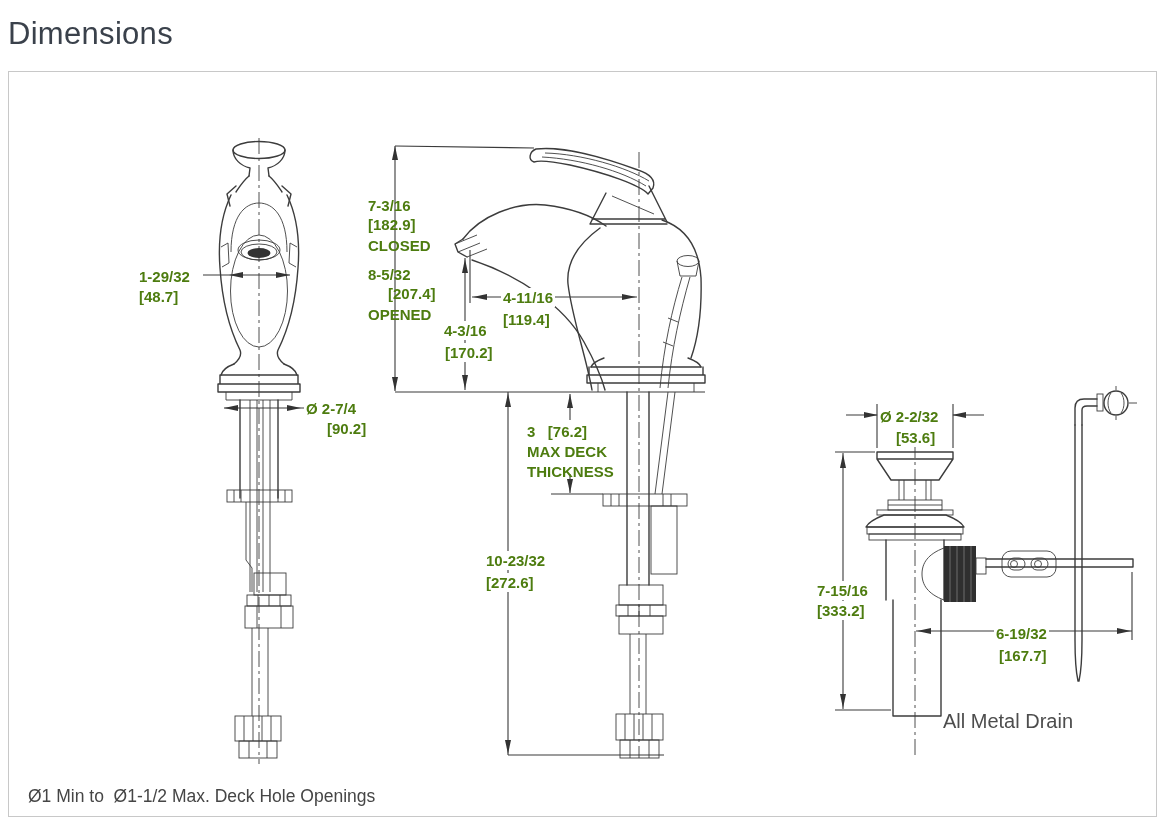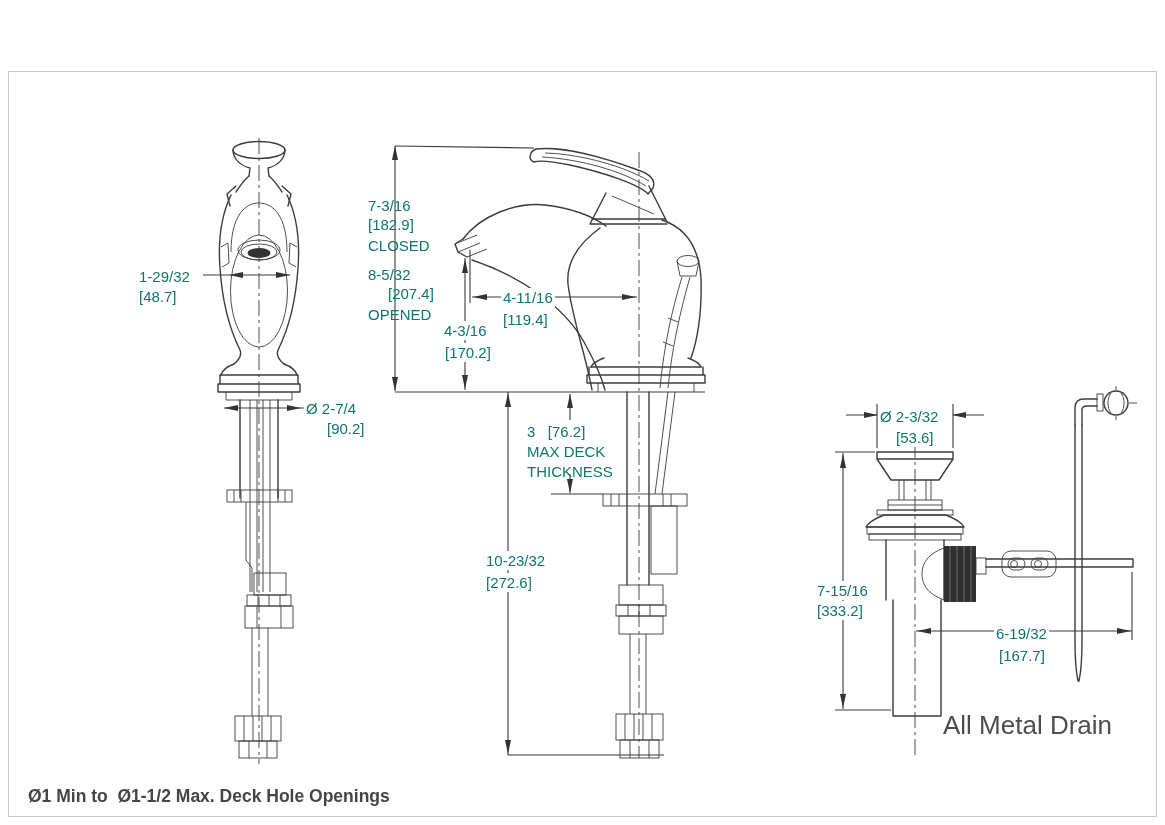--- a/index.html
+++ b/index.html
@@ -8,30 +8,31 @@
   .title{position:absolute;left:8px;top:16px;font-size:31px;font-weight:300;
          color:#3a414b;letter-spacing:.3px;}
   .frame{position:absolute;left:8px;top:71px;width:1147px;height:744px;
          border:1px solid #c8c8c8;background:#fff;}
   svg.draw{position:absolute;left:0;top:0;}
   .p{stroke:#3c3c3c;stroke-width:1.4;fill:none;stroke-linecap:round;stroke-linejoin:round;}
   .t{stroke:#3c3c3c;stroke-width:.9;fill:none;}
   .d{stroke:#3a3a3a;stroke-width:1.1;fill:none;}
   .c{stroke:#3a3a3a;stroke-width:.9;fill:none;stroke-dasharray:16 4 3 4;}
   .ar{fill:#333;stroke:none;}
-  .lbl{position:absolute;font-size:15px;line-height:19px;color:#0f766e;white-space:pre;}
+  .lbl{position:absolute;font-size:15px;line-height:19px;color:#4d7c0f;white-space:pre;font-weight:bold;}
   .lbl.bg{background:#fff;padding:0 2px;}
-  .caption{position:absolute;font-size:26px;color:#4d4d4d;white-space:pre;}
-  .footnote{position:absolute;font-size:17.5px;color:#454545;white-space:pre;font-weight:bold;}
+  .caption{position:absolute;font-size:20px;color:#4d4d4d;white-space:pre;}
+  .footnote{position:absolute;font-size:17.5px;color:#454545;white-space:pre;}
 </style>
 </head>
 <body>
 
 <div id="stage">
 
+  <div class="title">Dimensions</div>
   <div class="frame"></div>
 
   <svg class="draw" width="1165" height="825" viewBox="0 0 1165 825">
 
     <g>
       <path class="c" d="M259,138 L259,764"></path>
 
       <ellipse class="p" cx="259" cy="150" rx="26" ry="8.5"></ellipse>
       <path class="p" d="M233,150 C233,159 241,166 250,168 L249,176 M285,150 C285,159 277,166 268,168 L269,176"></path>
       <path class="p" d="M249,176 C243,181 240,186 236,192 M269,176 C275,181 278,186 282,192"></path>
@@ -204,21 +205,21 @@
   <div class="lbl bg" style="left:442px;top:321px">4-3/16</div>
   <div class="lbl bg" style="left:443px;top:343px">[170.2]</div>
 
   <div class="lbl" style="left:527px;top:422px">3   [76.2]</div>
   <div class="lbl" style="left:527px;top:442px">MAX DECK</div>
   <div class="lbl" style="left:527px;top:462px">THICKNESS</div>
 
   <div class="lbl bg" style="left:484px;top:551px">10-23/32</div>
   <div class="lbl bg" style="left:484px;top:573px">[272.6]</div>
 
-  <div class="lbl bg" style="left:878px;top:407px">Ø 2-3/32</div>
+  <div class="lbl bg" style="left:878px;top:407px">Ø 2-2/32</div>
   <div class="lbl bg" style="left:894px;top:428px">[53.6]</div>
   <div class="lbl bg" style="left:815px;top:581px">7-15/16</div>
   <div class="lbl bg" style="left:815px;top:601px">[333.2]</div>
   <div class="lbl bg" style="left:994px;top:624px">6-19/32</div>
   <div class="lbl bg" style="left:997px;top:646px">[167.7]</div>
 
   <div class="caption" style="left:943px;top:710px">All Metal Drain</div>
   <div class="footnote" style="left:28px;top:786px">Ø1 Min to  Ø1-1/2 Max. Deck Hole Openings</div>
 </div>
 

